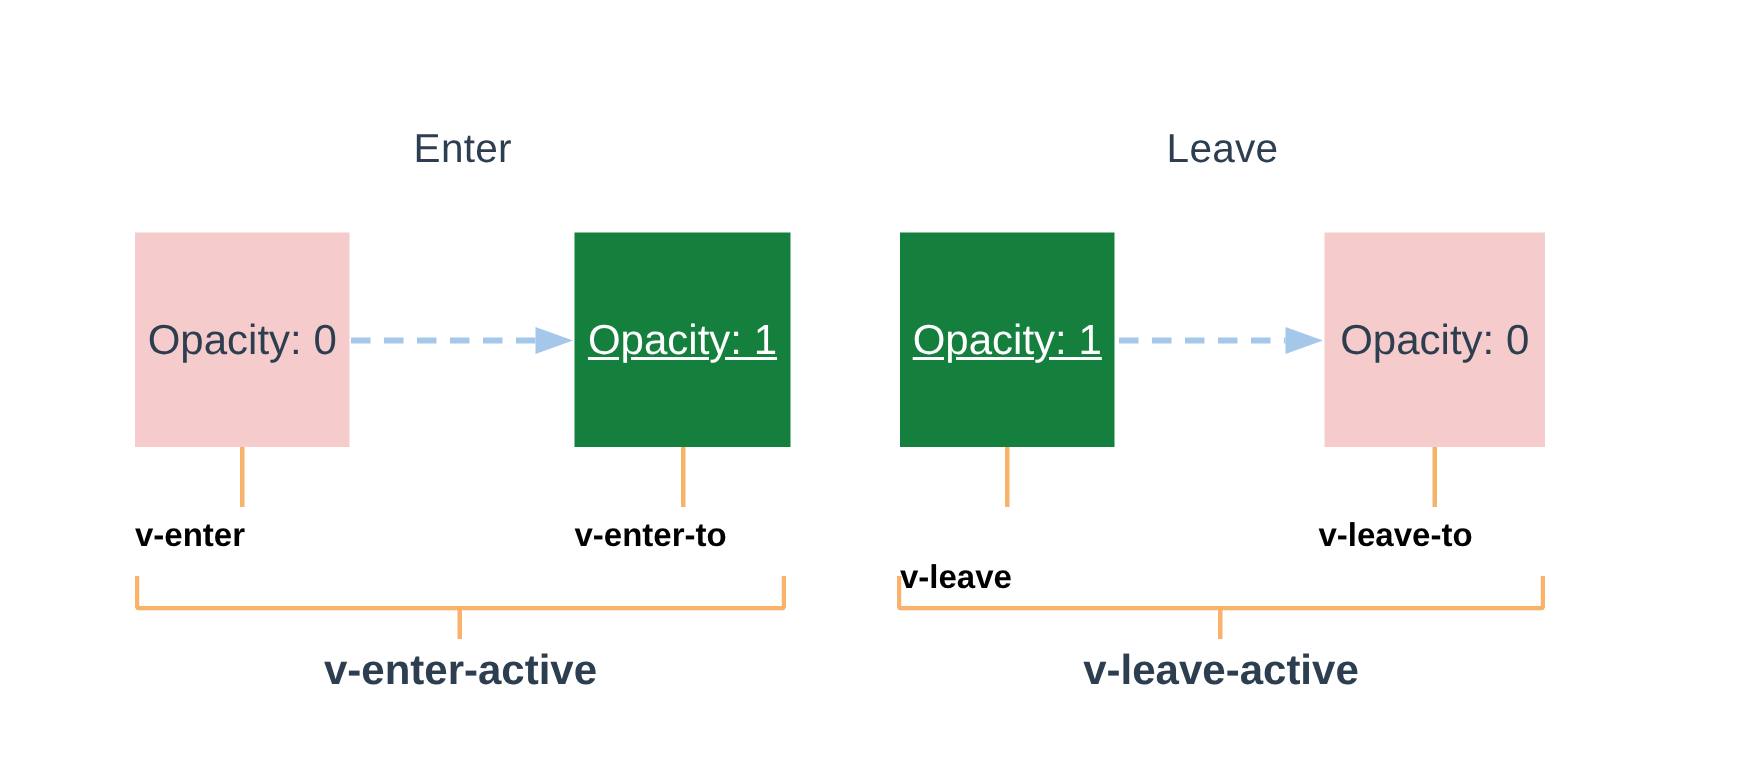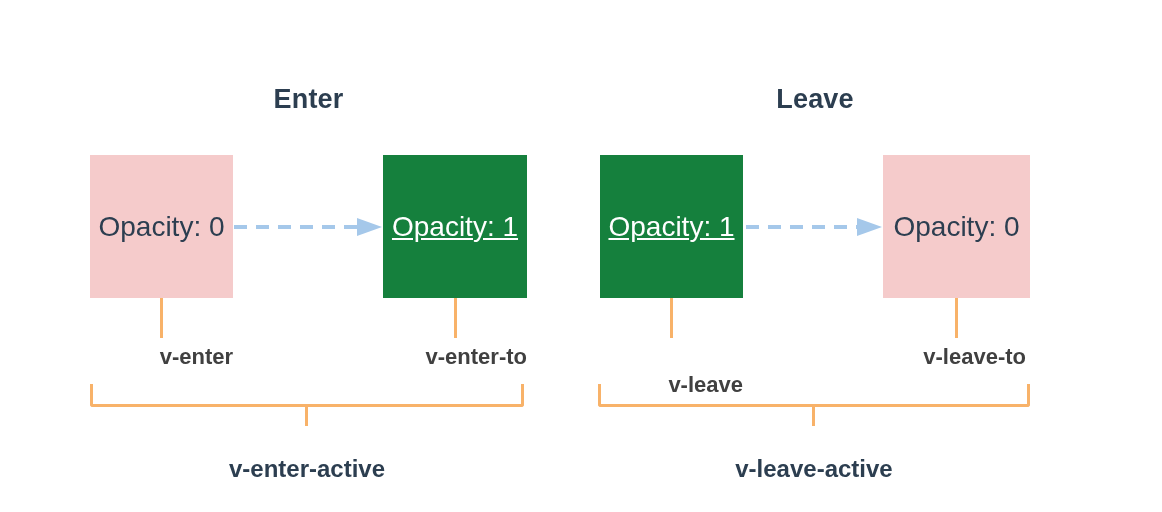--- a/index.html
+++ b/index.html
@@ -24,21 +24,21 @@
   .panel-leave { left: 598px; width: 434px; }
 
   .panel-title {
     position: absolute;
     top: 84px;
     left: 0;
     width: 100%;
     margin: 0;
     text-align: center;
     font-size: 27px;
-    font-weight: bold;
+    font-weight: normal;
     color: #2c3e50;
     letter-spacing: 0.2px;
   }
 
   .box {
     position: absolute;
     top: 155px;
     width: 143px;
     height: 143px;
     display: flex;
@@ -70,24 +70,24 @@
     background: #f8b269;
   }
   .panel-enter .stem-start { left: 70px; }
   .panel-enter .stem-end   { left: 364px; }
   .panel-leave .stem-start { left: 72px; }
   .panel-leave .stem-end   { left: 357px; }
 
   .class-label {
     position: absolute;
     top: 344px;
-    text-align: right;
+    text-align: left;
     font-size: 22px;
     font-weight: bold;
-    color: #404040;
+    color: #000000;
     white-space: nowrap;
   }
   .panel-enter .label-start { left: 0;     width: 143px; }
   .panel-enter .label-end   { left: 293px; width: 144px; }
   .panel-leave .label-start { left: 2px;   width: 143px; margin-top: 28px; }
   .panel-leave .label-end   { left: 281px; width: 147px; }
 
   .bracket {
     position: absolute;
     top: 384px;
@@ -107,24 +107,24 @@
     top: 405px;
     width: 3px;
     height: 21px;
     background: #f8b269;
   }
   .panel-enter .bracket-stem { left: 215px; }
   .panel-leave .bracket-stem { left: 214px; }
 
   .active-label {
     position: absolute;
-    top: 455px;
+    top: 431px;
     left: 0;
     text-align: center;
-    font-size: 24px;
+    font-size: 28px;
     font-weight: bold;
     color: #2c3e50;
     white-space: nowrap;
   }
   .panel-enter .active-label { width: 434px; }
   .panel-leave .active-label { width: 432px; }
 </style>
 </head>
 <body>
 

